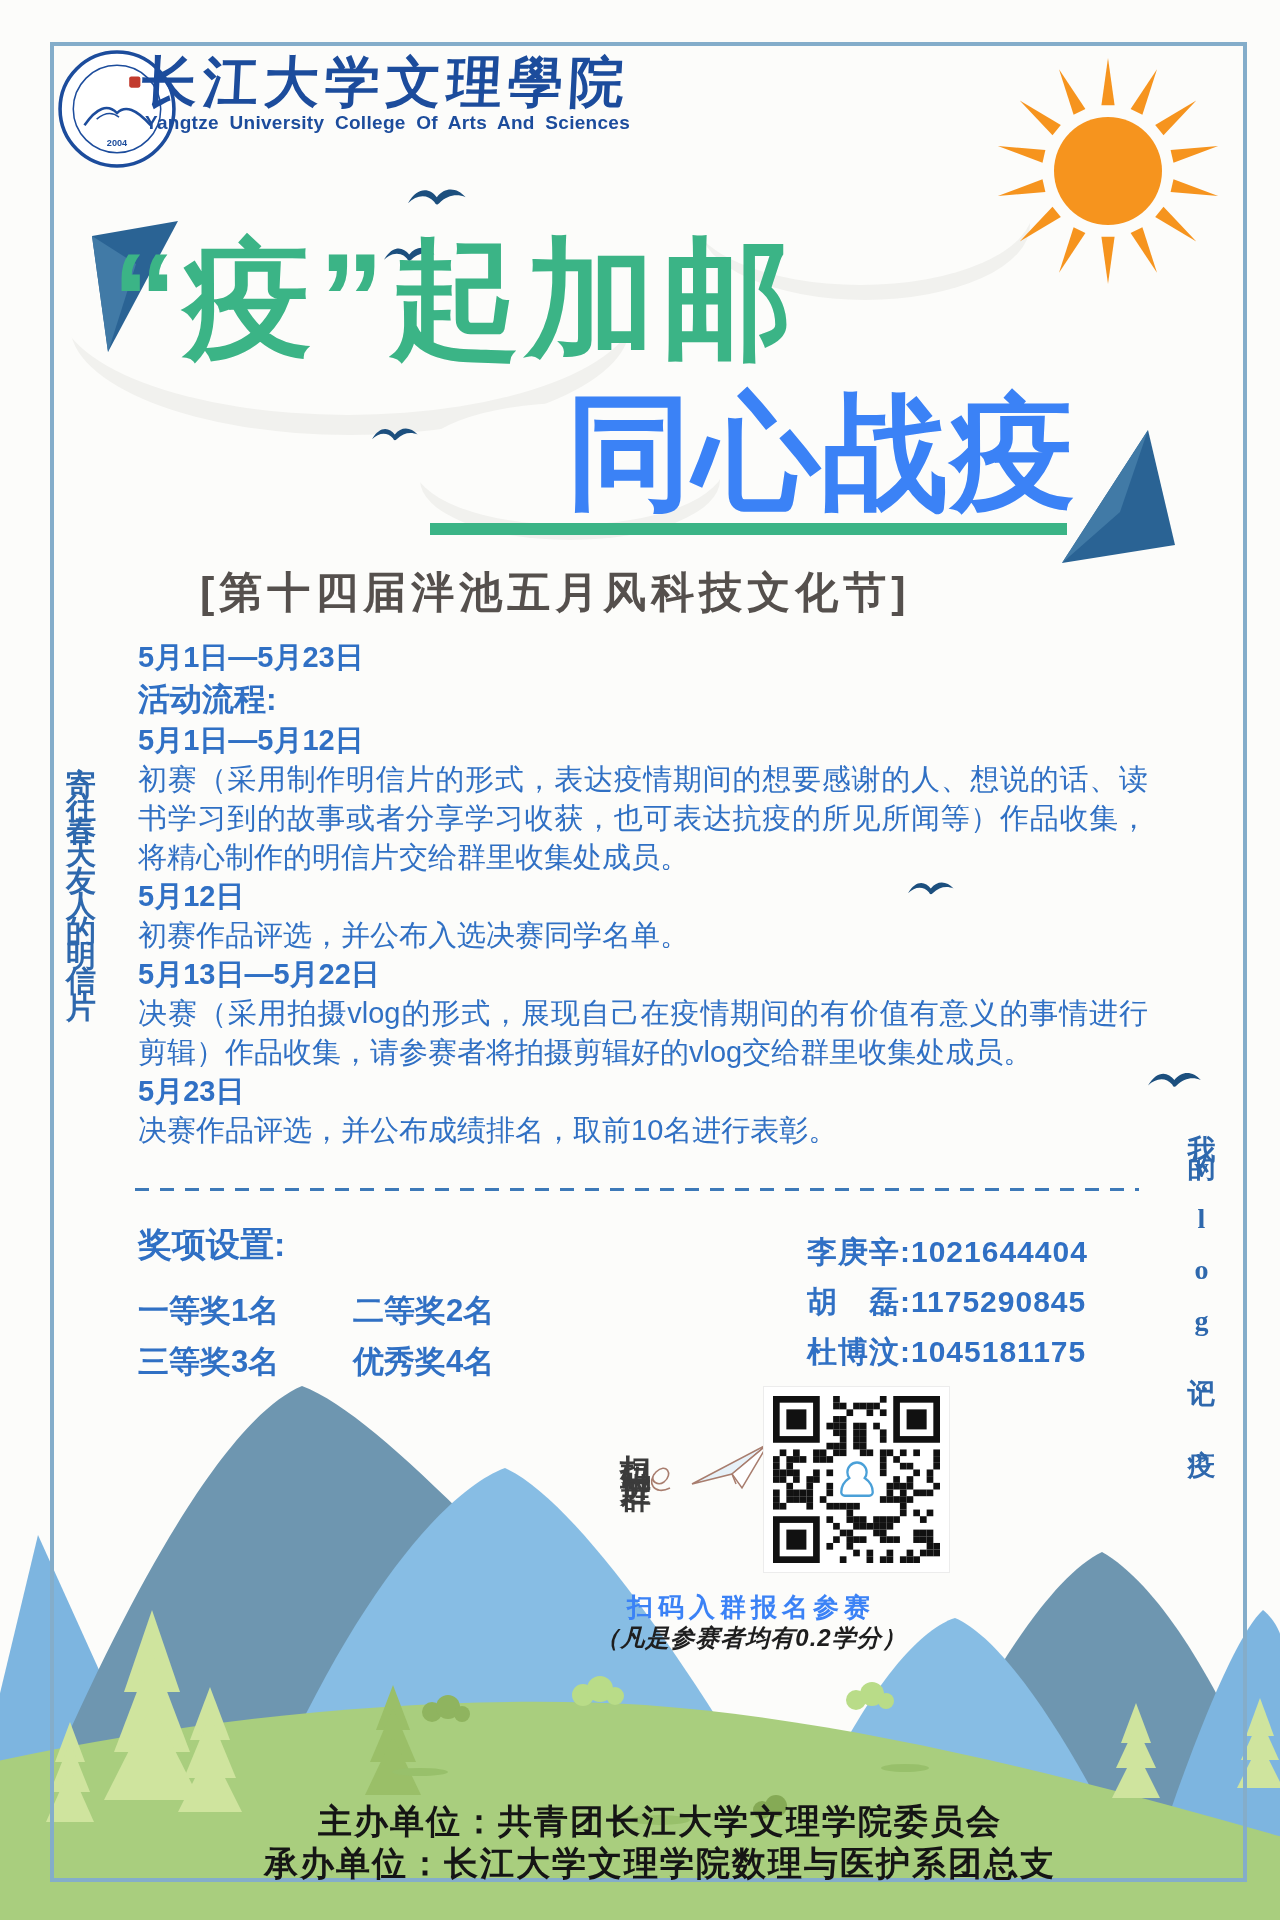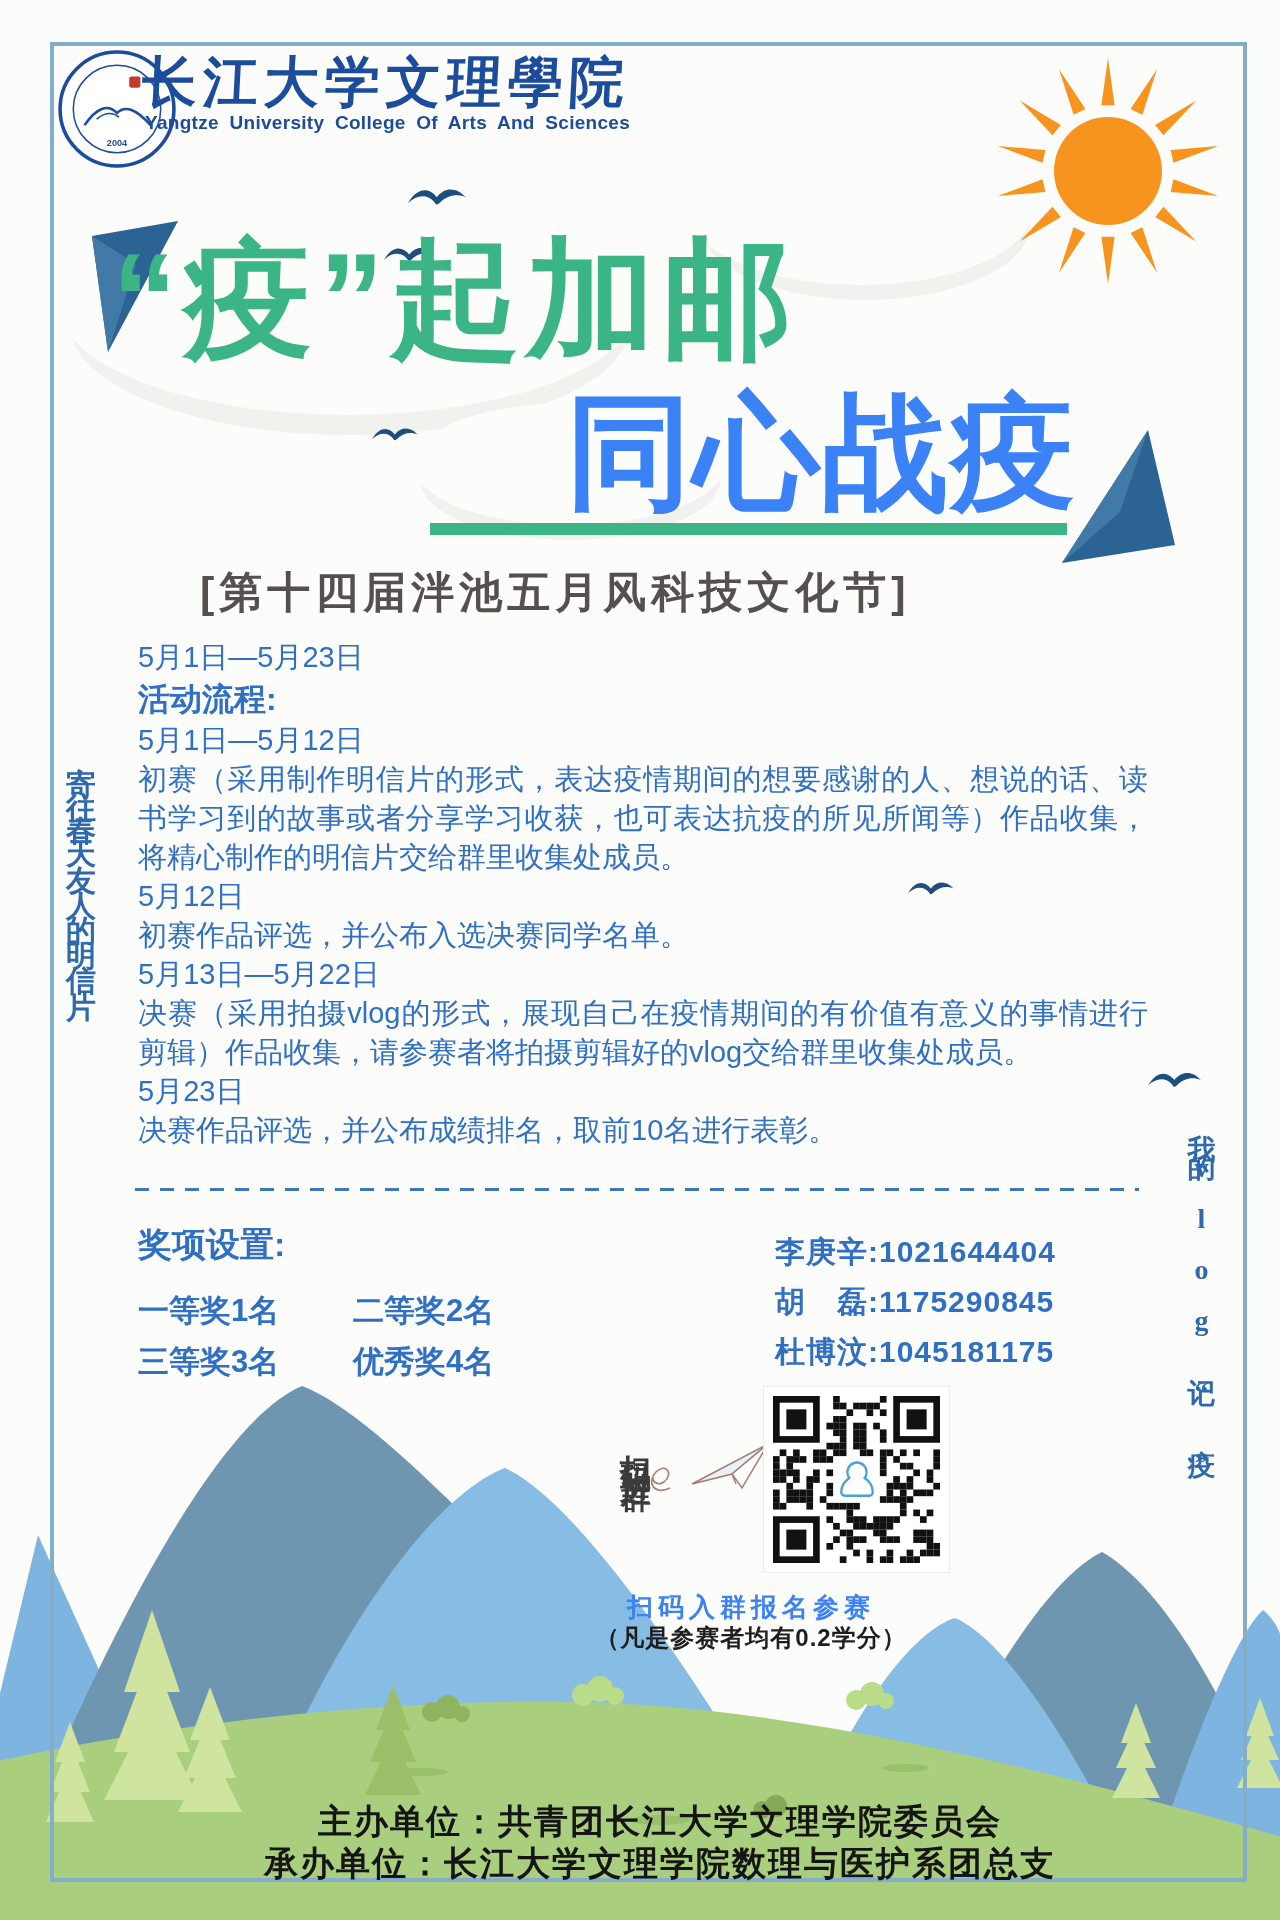--- a/index.html
+++ b/index.html
@@ -27,46 +27,46 @@
   .title1{position:absolute;left:112px;top:228px;font-size:130px;line-height:1.1;font-weight:900;
           color:#3bb486;letter-spacing:6px;z-index:4;}
   .title2{position:absolute;left:566px;top:390px;font-size:126px;line-height:1;font-weight:900;
           color:#3b82f6;letter-spacing:2px;z-index:4;}
   .title-underline{position:absolute;left:430px;top:523px;width:637px;height:12px;background:#3bb486;z-index:4;}
   .subtitle{position:absolute;left:200px;top:564px;width:840px;font-size:43px;font-weight:700;
             color:#55504d;letter-spacing:5px;z-index:4;}
   
   .body-block{position:absolute;left:138px;top:638px;width:1010px;color:#3070c4;z-index:4;}
   .body-block .h{font-size:32px;font-weight:800;line-height:44px;}
-  .body-block .d{font-size:29px;font-weight:400;line-height:39px;}
+  .body-block .d{font-size:29px;font-weight:700;line-height:39px;}
   .body-block .p{font-size:29px;font-weight:500;line-height:39px;text-align:justify;}
   .dashed{position:absolute;left:135px;top:1188px;width:1004px;height:3px;z-index:4;
           background:repeating-linear-gradient(90deg,#3d79b8 0 14px,transparent 14px 25px);}
   
   .awards{position:absolute;left:138px;top:1222px;z-index:4;color:#3070c4;}
   .awards .h{font-size:34px;font-weight:800;}
   .awards .grid{margin-top:22px;display:grid;grid-template-columns:215px 215px;row-gap:9px;
                 font-size:31px;font-weight:700;}
   
   .contacts{position:absolute;left:775px;top:1218px;z-index:4;color:#3070c4;}
   .contacts .h{font-size:32px;font-weight:800;}
-  .contacts .line{margin-top:9px;font-size:30px;font-weight:700;letter-spacing:1px;}
+  .contacts .line{margin-top:9px;font-size:30px;font-weight:700;letter-spacing:1px;margin-left:32px;}
   .contacts .line:first-of-type{margin-top:14px;}
   
   .scan-vert{position:absolute;left:614px;top:1430px;writing-mode:vertical-rl;text-orientation:upright;
              font-size:31px;font-weight:700;letter-spacing:9px;color:#3b3b3b;z-index:4;}
   #plane-doodle{position:absolute;left:640px;top:1436px;width:145px;height:80px;z-index:4;}
   .qr-card{position:absolute;left:763px;top:1386px;width:187px;height:187px;background:#fff;border:1px solid #ececec;
            box-sizing:border-box;padding:9px;z-index:4;}
   #qr{width:167px;height:167px;display:block;}
   .penguin{position:absolute;left:50%;top:50%;transform:translate(-50%,-50%);width:42px;height:46px;z-index:5;}
   .qr-cap1{position:absolute;left:601px;top:1590px;width:300px;text-align:center;font-size:26px;font-weight:700;
            letter-spacing:5px;color:#3b82f6;z-index:4;}
   .qr-cap2{position:absolute;left:576px;top:1622px;width:350px;text-align:center;font-size:24px;font-weight:700;
-           letter-spacing:1px;color:#1e1e1e;z-index:4;}
+           letter-spacing:1px;color:#1e1e1e;z-index:4;font-style:italic;}
   
   .side-left{position:absolute;left:60px;top:742px;writing-mode:vertical-rl;text-orientation:upright;
              font-size:30px;font-weight:600;letter-spacing:25px;color:#2e68ad;z-index:4;
              font-family:"Liberation Serif","DejaVu Serif",serif;}
   .side-right{position:absolute;left:1182px;top:1112px;writing-mode:vertical-rl;text-orientation:upright;
              font-size:28px;font-weight:600;letter-spacing:20px;color:#2e68ad;z-index:4;
              font-family:"Liberation Serif","DejaVu Serif",serif;}
   
   .footer{position:absolute;left:50px;top:1800px;width:1220px;text-align:center;color:#151515;z-index:4;}
   .footer .l{font-size:34px;font-weight:700;letter-spacing:2px;line-height:42px;}

